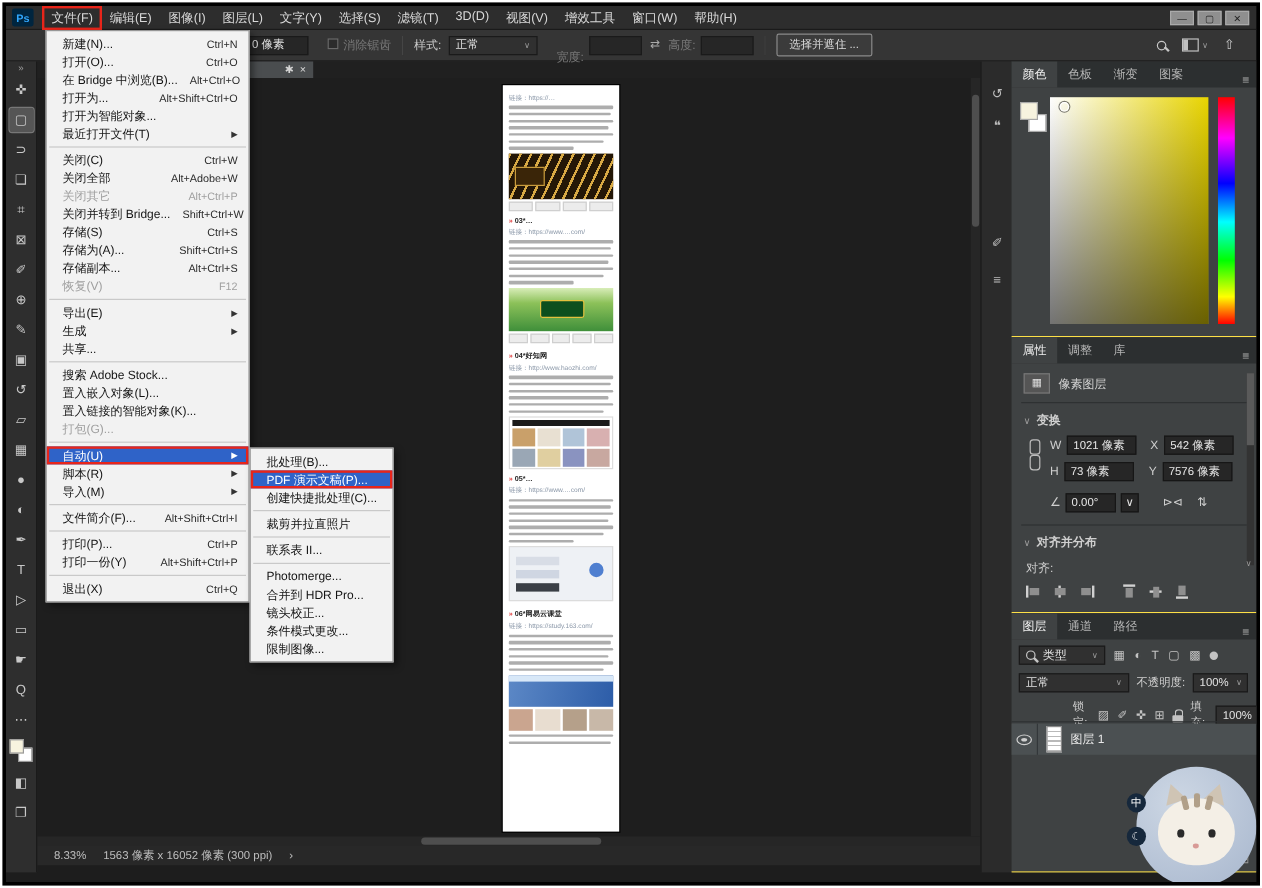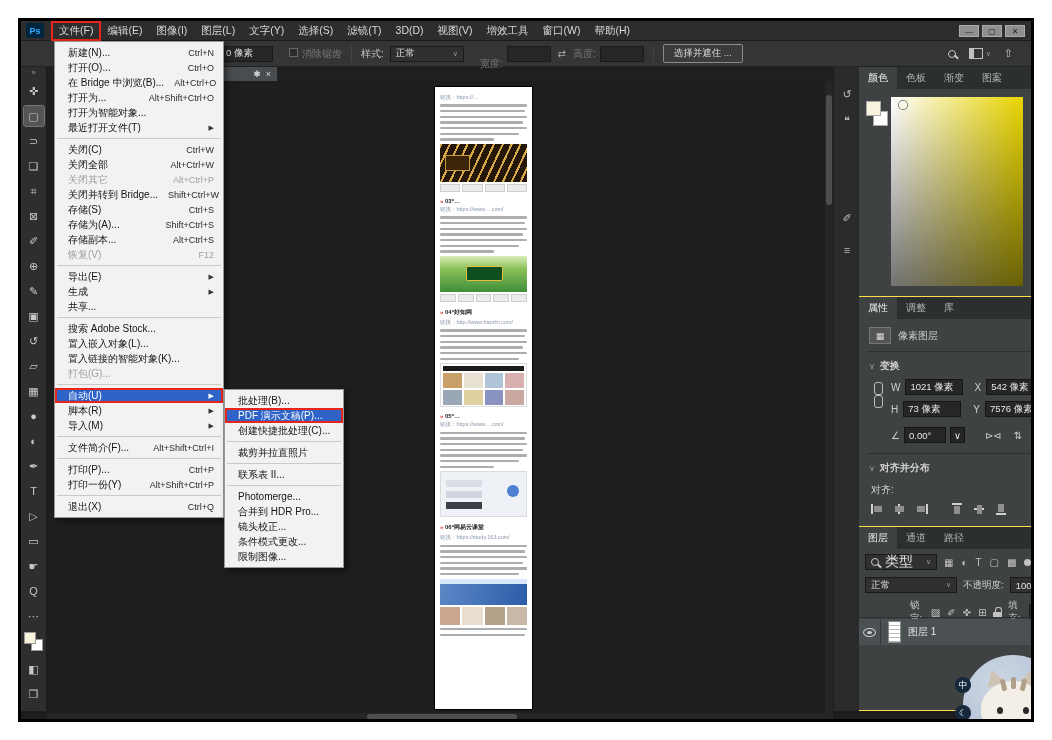--- a/index.html
+++ b/index.html
@@ -1,17 +1,17 @@
 <!DOCTYPE html>
 <html><head>
 <meta charset="utf-8">
 <style>
   html,body{margin:0;padding:0;background:#888;}
   *{box-sizing:border-box;}
-  .outer{width:1052px;height:740px;background:#fff;padding:18px;position:relative;font-family:"Liberation Sans","DejaVu Sans",sans-serif;}
+  .outer{width:1052px;height:740px;background:#fff;padding:2px;position:relative;font-family:"Liberation Sans","DejaVu Sans",sans-serif;}
   .frame{width:100%;height:100%;background:#000;padding:3px;}
   .app{position:relative;width:100%;height:100%;background:#1d1d1d;overflow:hidden;color:#ddd;}
 
   
   .menubar{position:absolute;left:0;top:0;right:0;height:20px;background:#2d2d2d;display:flex;align-items:center;border-bottom:1px solid #1a1a1a;z-index:40;}
   .pslogo{width:18px;height:15px;background:#00253f;color:#31a8ff;font-size:9px;font-weight:bold;display:flex;align-items:center;justify-content:center;border-radius:2px;margin:0 8px 0 5px;}
   .mitem{font-size:10.5px;color:#d8d8d8;padding:2px 7px;white-space:nowrap;cursor:default;}
   .mitem.boxed{outline:2px solid #e8251a;outline-offset:-1px;}
   .winbtns{margin-left:auto;display:flex;gap:3px;margin-right:6px;}
   .winbtn{width:20px;height:12px;background:#8f8f8f;color:#222;font-size:8px;line-height:12px;text-align:center;border:1px solid #aaa;}
@@ -299,20 +299,25 @@
             <div class="tline" style="width: 98%;"></div>
           </div>
     <div class="vscroll">
             <div class="vthumb"></div>
           </div>
   </div>
   <div class="hscroll">
           <div class="hthumb"></div>
         </div>
 
+  <div class="statusbar">
+    <span>8.33%</span>
+    <span>1563 像素 x 16052 像素 (300 ppi)</span>
+    <span>›</span>
+  </div>
 
   <div class="toolbar" id="toolbar">
     <div class="tb-collapse">»</div>
   <div class="tool">✜</div>
           <div class="tool sel">▢</div>
           <div class="tool">⊃</div>
           <div class="tool">❏</div>
           <div class="tool">⌗</div>
           <div class="tool">⊠</div>
           <div class="tool">✐</div>
@@ -428,21 +433,21 @@
       <div class="ptabbar" id="layers-tabs">
               <span class="ptab on">图层</span>
               <span class="ptab">通道</span>
               <span class="ptab">路径</span>
               <span class="pmenuico">≡</span>
             </div>
       <div class="pbody">
         <div class="prow" style="left:6px;top:5px;gap:7px;">
           <span class="dsel" style="width:72px;">
             <span class="magico"></span>
-            <span style="font-size:14px;">类型</span>
+            <span style="font-size:10px;">类型</span>
             <span class="caret" style="margin-left:auto;">∨</span>
           </span>
           <span id="filter-icons" style="display:flex;gap:8px;align-items:center;">
                   <span class="lico">▦</span>
                   <span class="lico">◐</span>
                   <span class="lico">T</span>
                   <span class="lico">▢</span>
                   <span class="lico">▩</span>
                 </span>
           <span class="pin"></span>
@@ -517,21 +522,21 @@
             <span class="ml">最近打开文件(T)</span>
             <span class="arrow">▶</span>
           </div>
           <div class="msep"></div>
           <div class="mrow">
             <span class="ml">关闭(C)</span>
             <span class="ms">Ctrl+W</span>
           </div>
           <div class="mrow">
             <span class="ml">关闭全部</span>
-            <span class="ms">Alt+Ctrl+W</span>
+            <span class="ms">Alt+Adobe+W</span>
           </div>
           <div class="mrow dis">
             <span class="ml">关闭其它</span>
             <span class="ms">Alt+Ctrl+P</span>
           </div>
           <div class="mrow">
             <span class="ml">关闭并转到 Bridge...</span>
             <span class="ms">Shift+Ctrl+W</span>
           </div>
           <div class="mrow">

